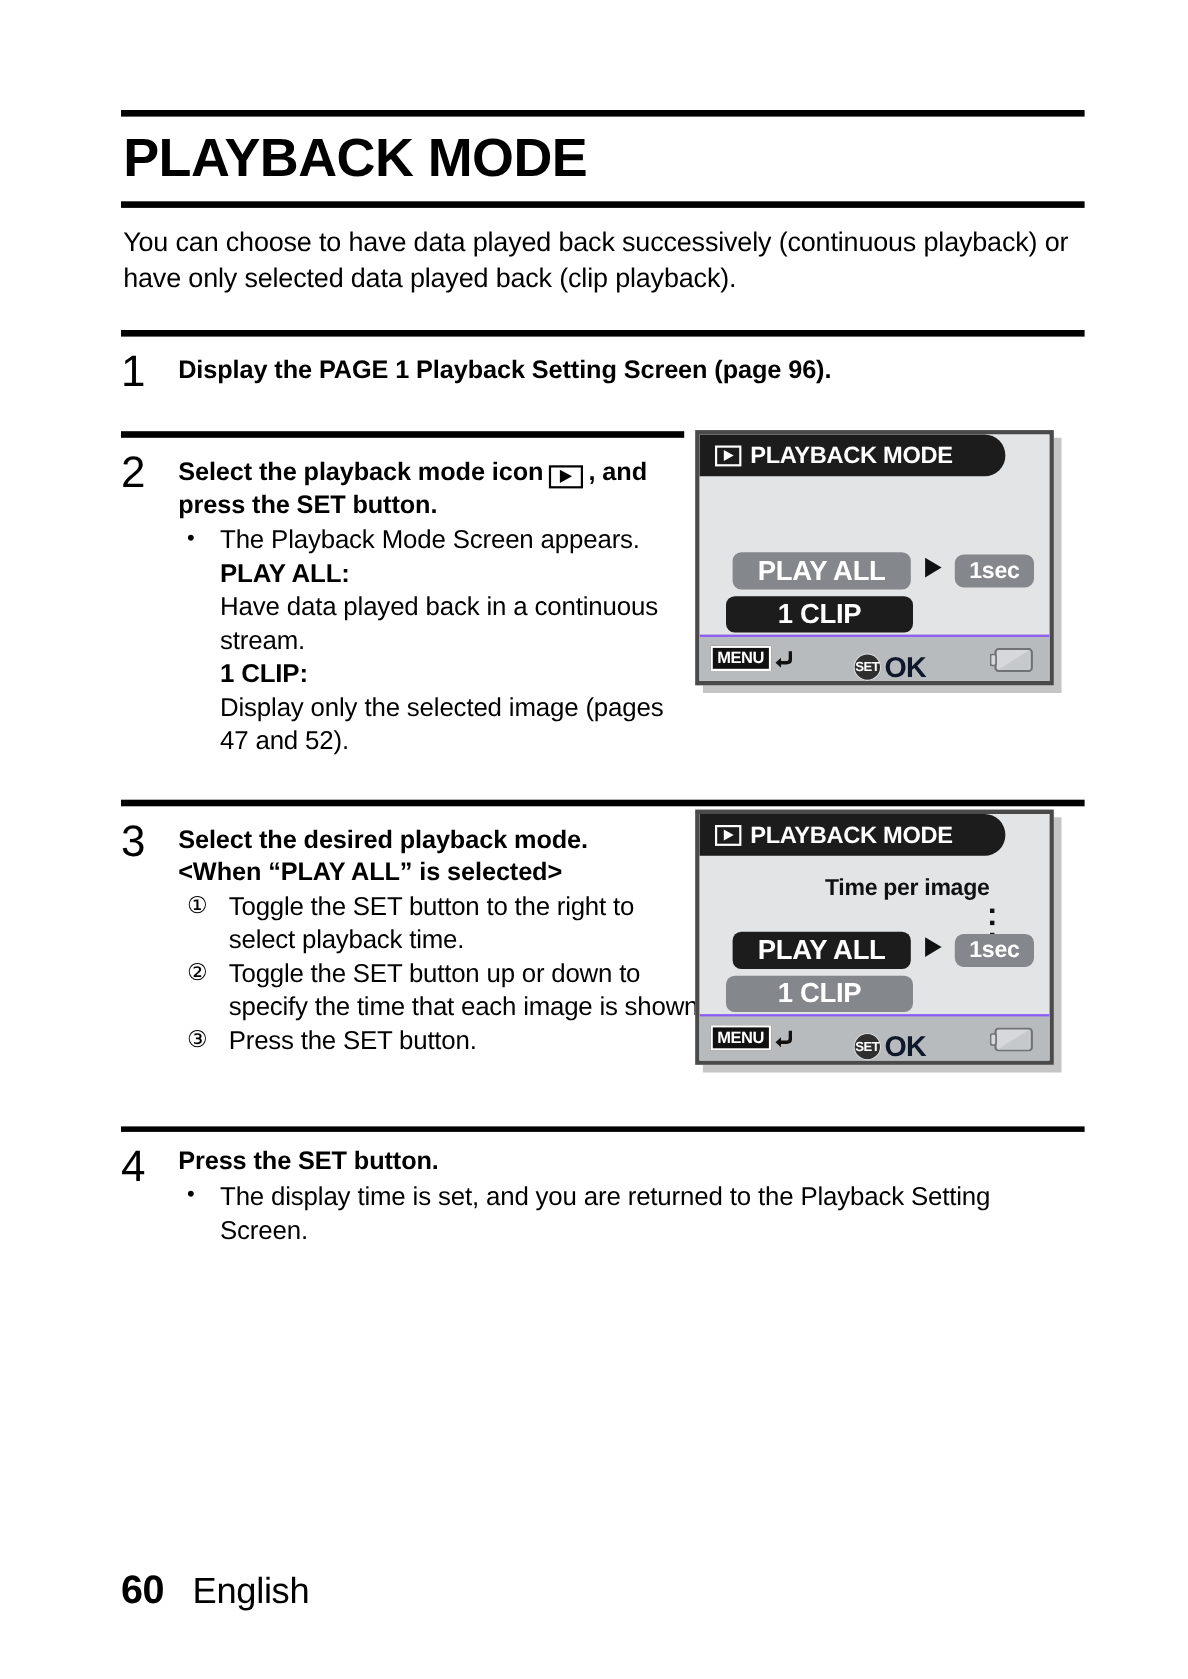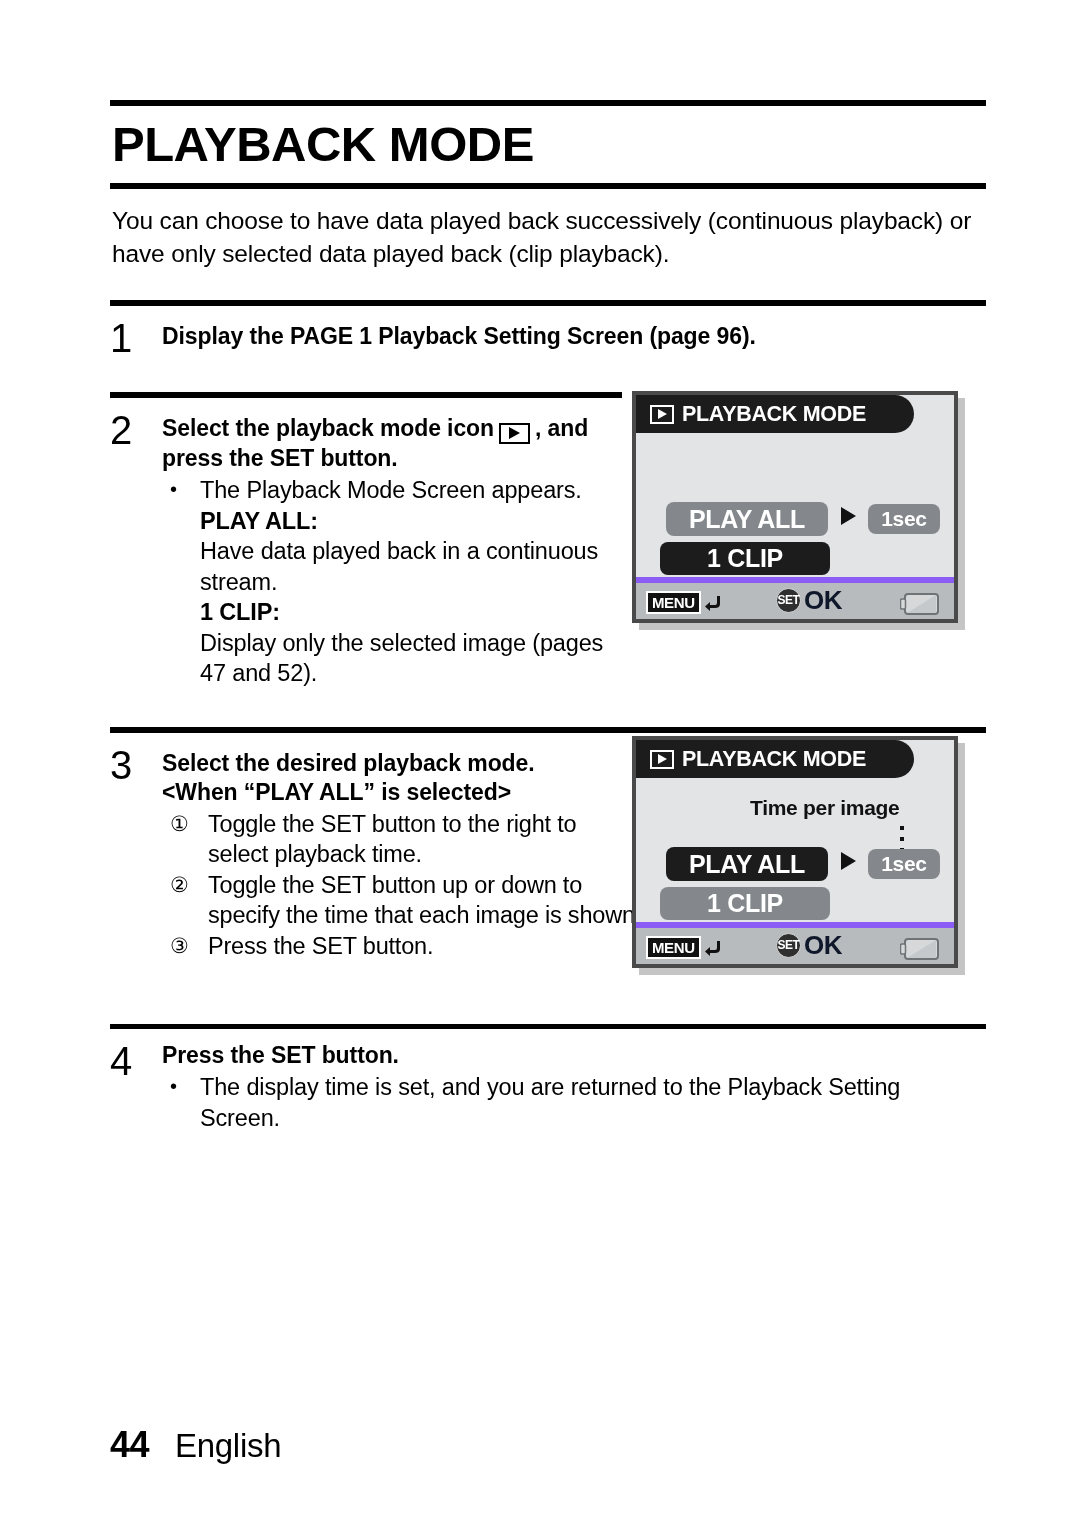--- a/index.html
+++ b/index.html
@@ -229,21 +229,21 @@
     background: #111111;
   }
 
   
   .lcd-bottom {
     position: absolute;
     left: 0; bottom: 0;
     width: 100%;
     height: 42px;
     background: #b8bbbe;
-    border-top: 6px solid #8b5cf6;
+    border-top: 2px solid #8b5cf6;
     box-sizing: border-box;
   }
   .menu-badge {
     position: absolute;
     left: 10px; top: 8px;
     display: flex;
     align-items: center;
   }
   .menu-box {
     background: #111111;
@@ -255,21 +255,21 @@
     border: 2px solid #ffffff;
     line-height: 1;
   }
   .return-arrow {
     margin-left: 3px;
     width: 20px; height: 20px;
     position: relative;
   }
   .set-badge {
     position: absolute;
-    left: 140px; top: 4px;
+    left: 140px; top: 14px;
     display: flex;
     align-items: center;
   }
   .set-circle {
     width: 25px; height: 25px;
     border-radius: 50%;
     background: #2f2f2f;
     color: #ffffff;
     font-size: 12px;
     font-weight: bold;
@@ -487,17 +487,17 @@
           <div class="bullet">
             <span class="dot">•</span>
             <span class="btxt">The display time is set, and you are returned to the Playback Setting Screen.</span>
           </div>
         </div>
       </div>
     </div>
   </div>
 
   <div class="footer">
-    <span class="folio">44</span>
+    <span class="folio">60</span>
     <span class="lang">English</span>
   </div>
 
 </div>
 
 </body></html>

